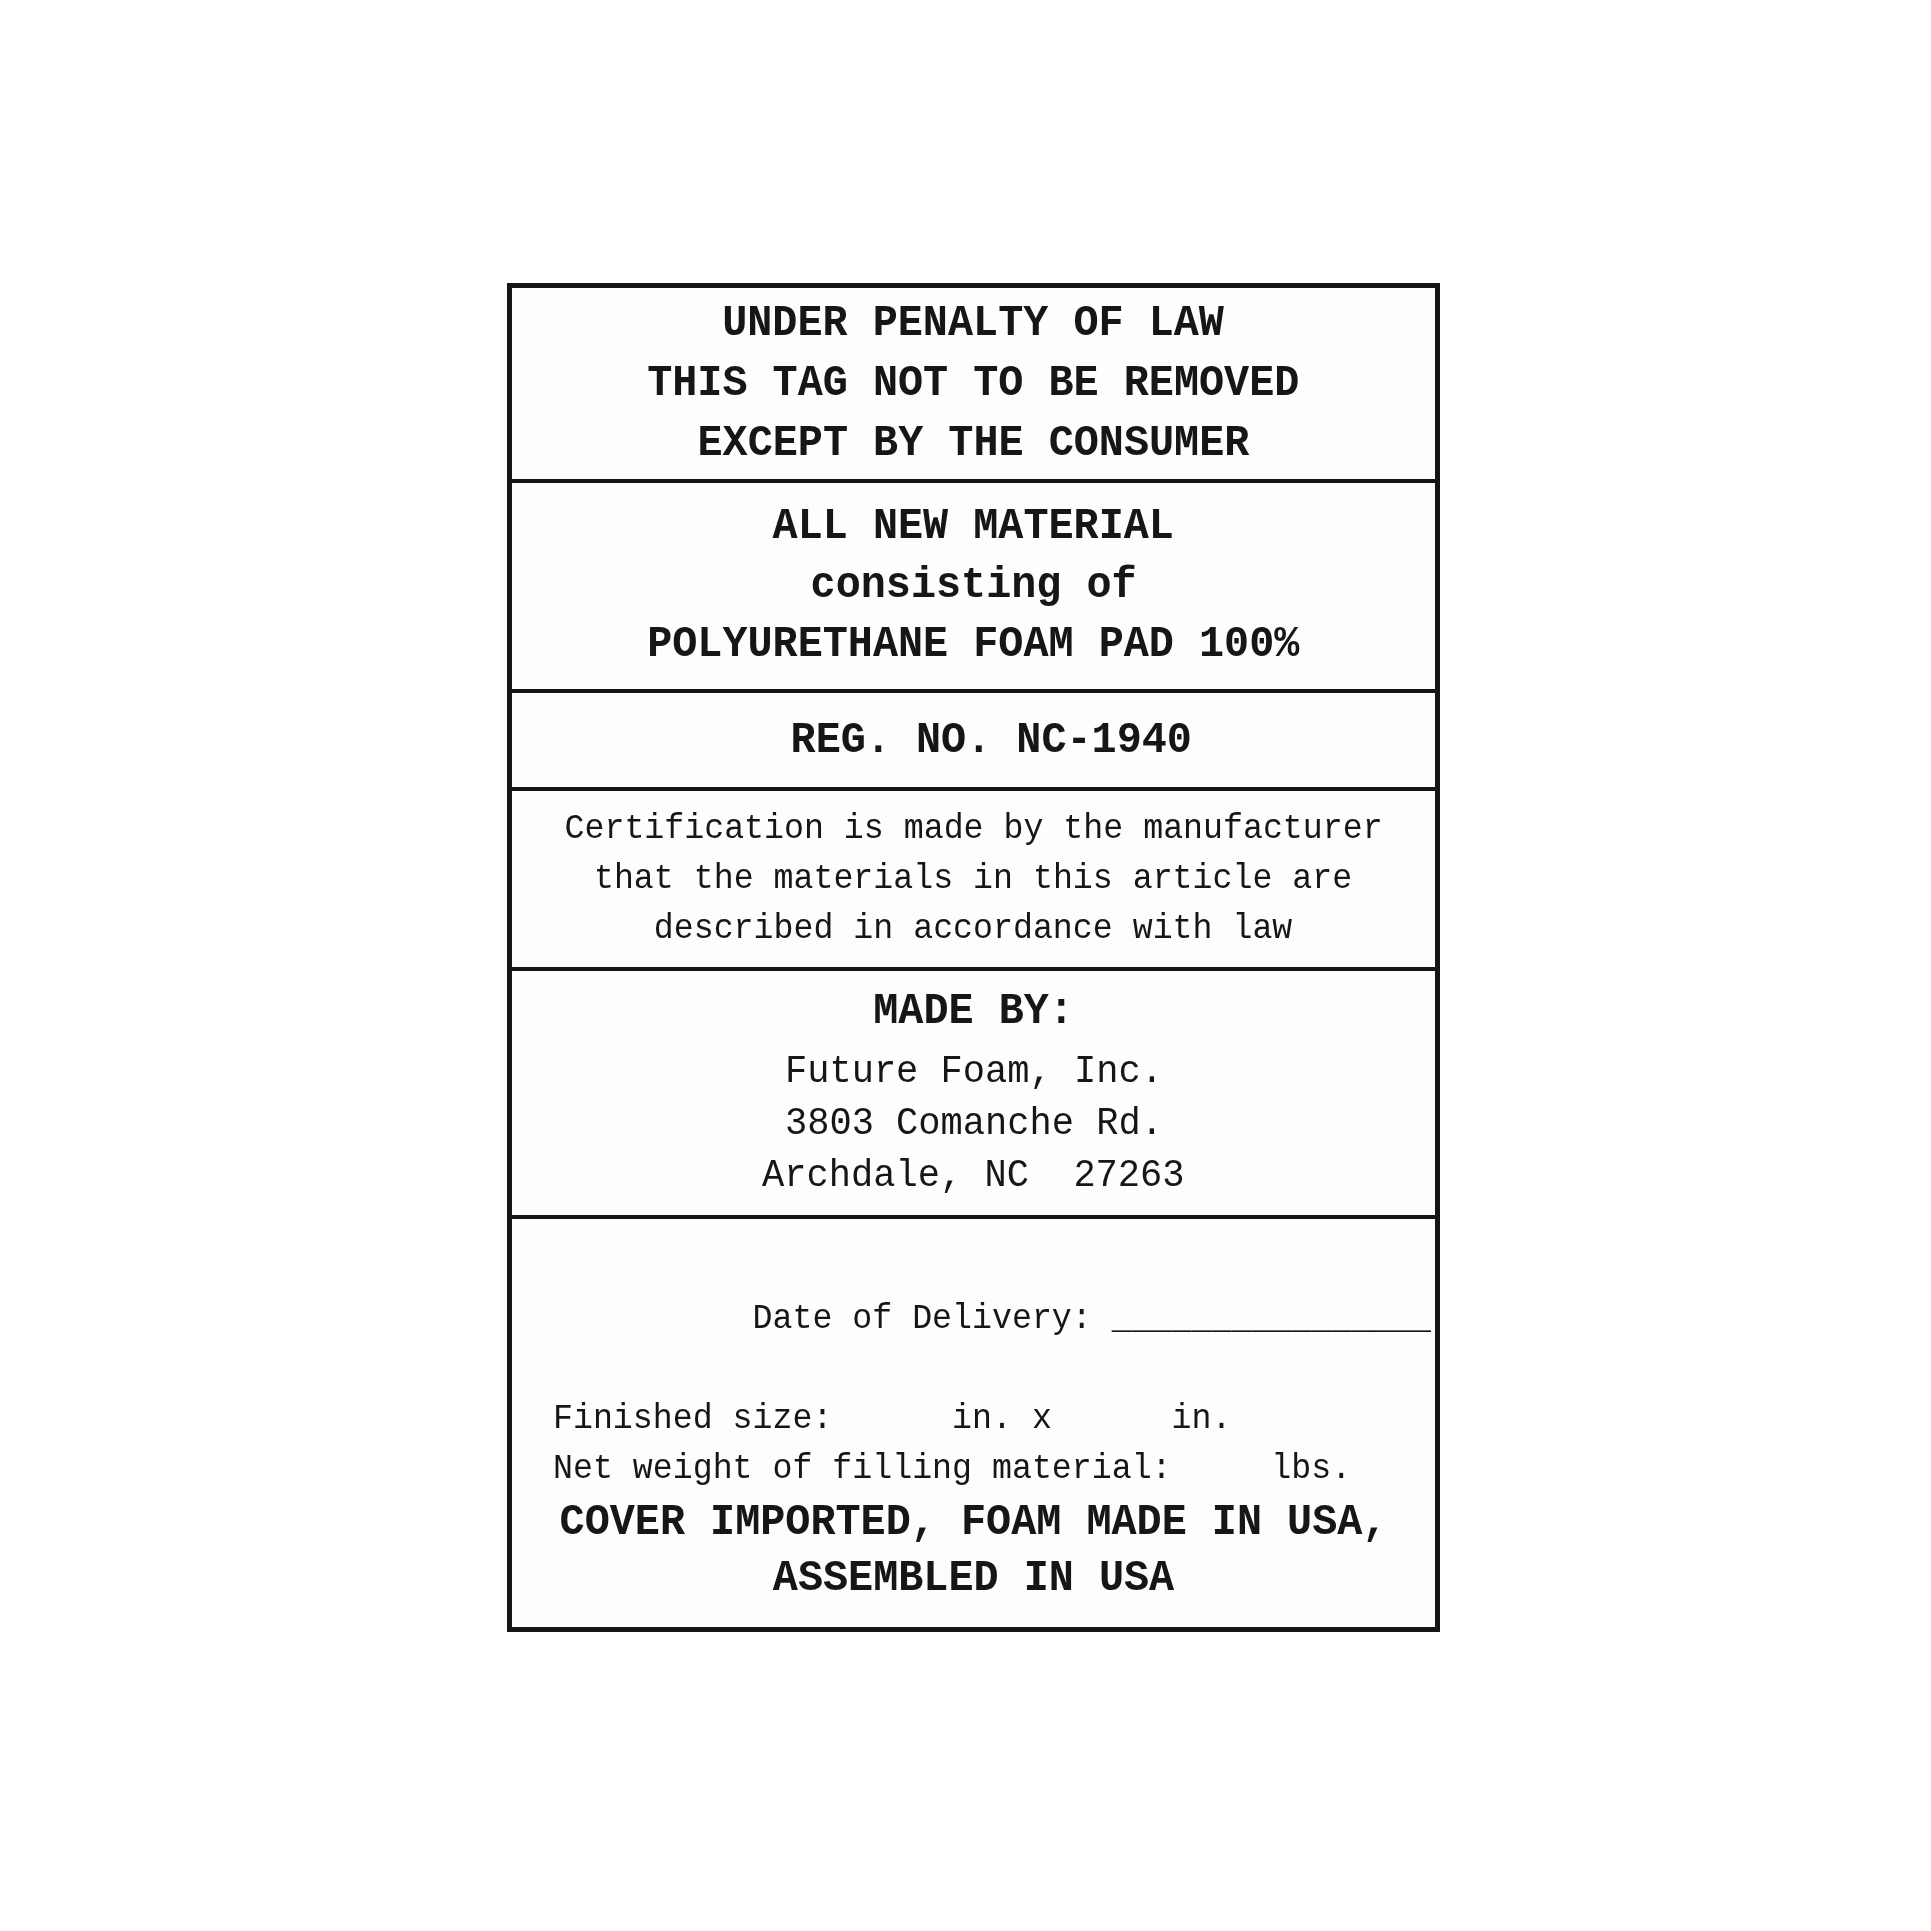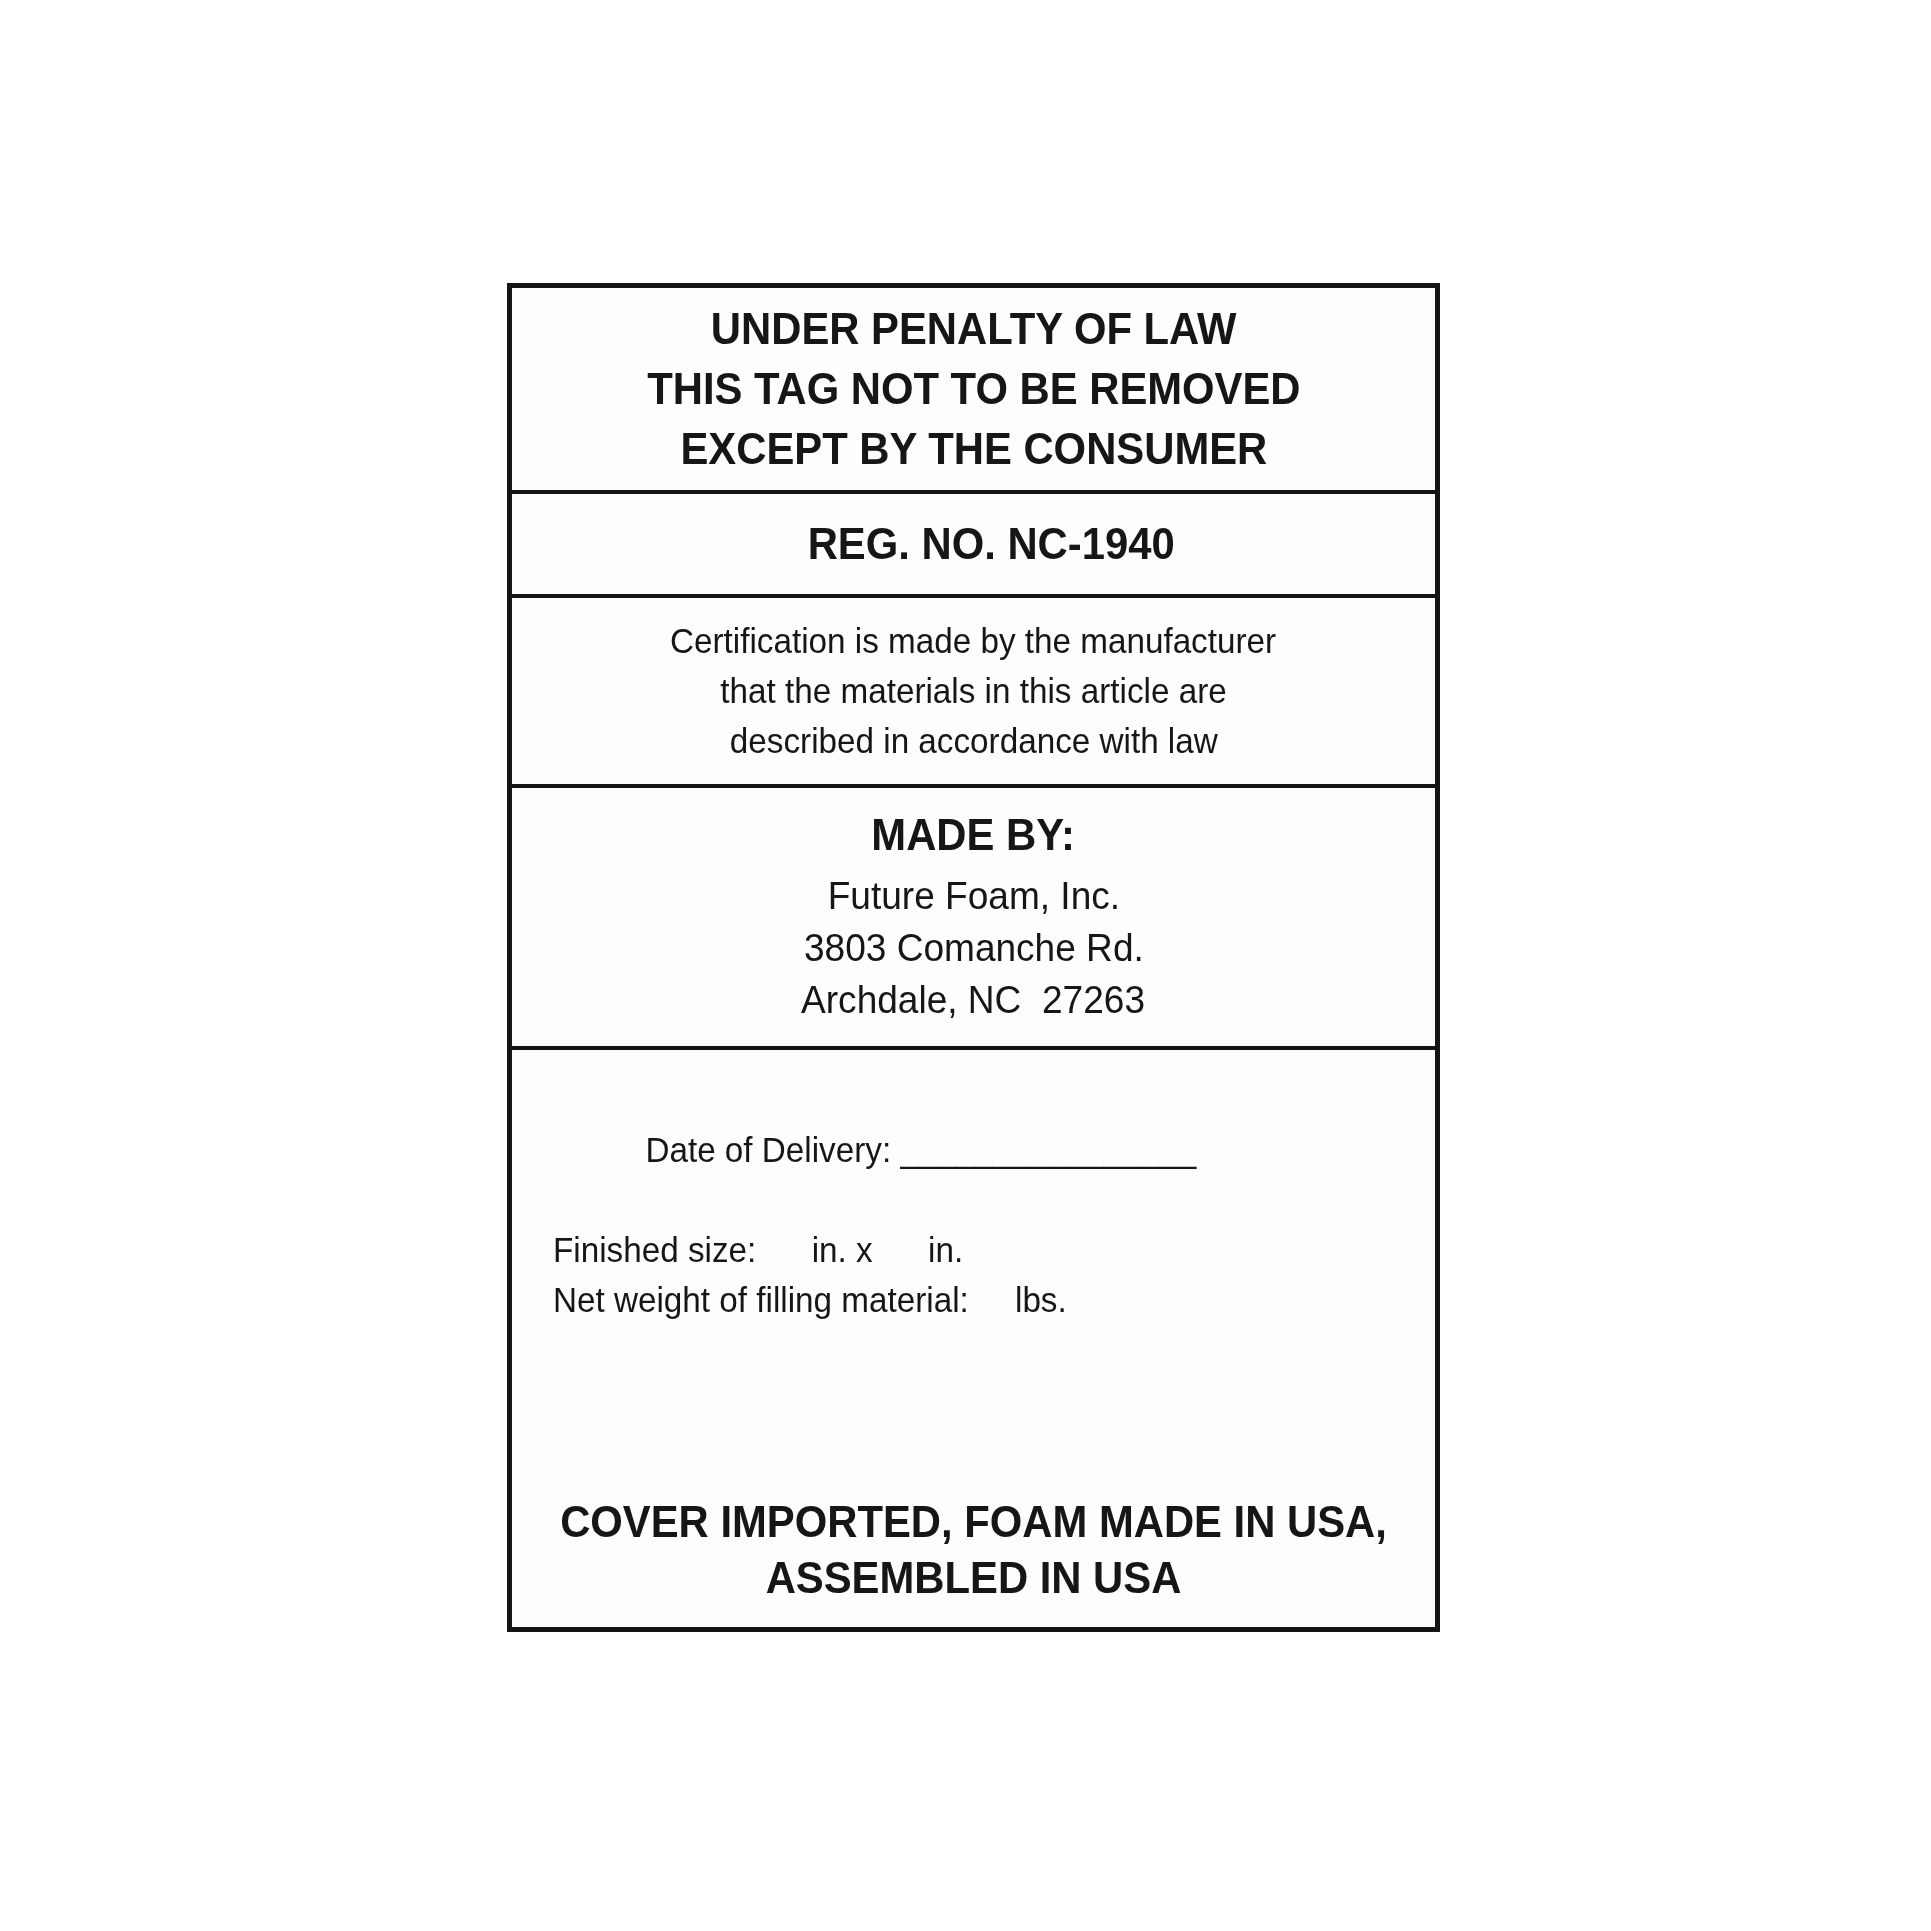--- a/index.html
+++ b/index.html
@@ -1,21 +1,21 @@
 <!DOCTYPE html>
 <html style="--page_bg: #ffffff; --tag_bg: #fdfdfd; --border: #151515; --text: #161616;"><head>
 <meta charset="utf-8">
 <style>
   html, body { margin: 0; padding: 0; }
   .page {
     position: relative;
     width: 1565px;
     height: 1931px;
     background: var(--page_bg, #ffffff);
-    font-family: Liberation Sans, sans-serif;
+    font-family: Liberation Mono, monospace;
     color: var(--text, #161616);
   }
   .law-tag {
     position: absolute;
     left: 507px;
     top: 283px;
     width: 933px;
     height: 1349px;
     box-sizing: border-box;
     border: 5.8px solid var(--border, #151515);
@@ -69,20 +69,25 @@
 
 <div class="page">
   <div class="law-tag">
 
     <div class="sec sec-warning">
       <div class="line t-head">UNDER PENALTY OF LAW</div>
       <div class="line t-head">THIS TAG NOT TO BE REMOVED</div>
       <div class="line t-head">EXCEPT BY THE CONSUMER</div>
     </div>
 
+    <div class="sec sec-material">
+      <div class="line t-head2">ALL NEW MATERIAL</div>
+      <div class="line t-head2">consisting of</div>
+      <div class="line t-head2">POLYURETHANE FOAM PAD 100%</div>
+    </div>
 
     <div class="sec sec-reg">
       <div class="line t-reg">REG. NO. NC-1940</div>
     </div>
 
     <div class="sec sec-cert">
       <div class="line t-cert">Certification is made by the manufacturer</div>
       <div class="line t-cert">that the materials in this article are</div>
       <div class="line t-cert">described in accordance with law</div>
     </div>

